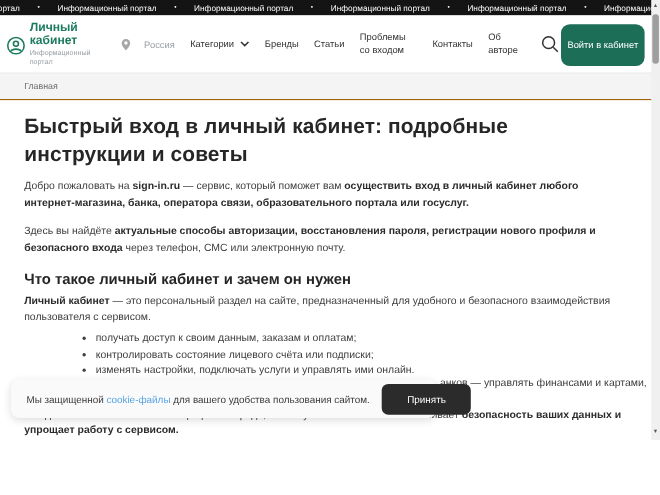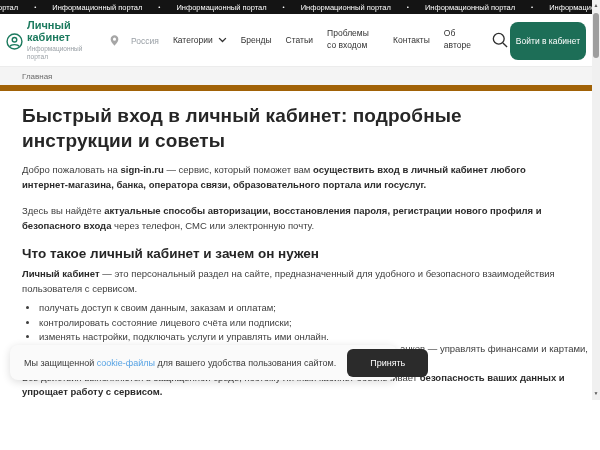--- a/index.html
+++ b/index.html
@@ -28,35 +28,35 @@
   .nav-wrap-52 { width:52px; line-height:1.4; }
   .nav-wrap-36 { width:36px; line-height:1.4; }
   .search-btn { margin-left:10px; cursor:pointer; display:flex; align-items:center; }
   .login-btn { position:absolute; right:14px; top:8px; width:76px; height:38px;
     background:#1d6e57; color:#fff; border:none; border-radius:8px;
     font-size:8.5px; line-height:1.5; cursor:pointer;
     font-family:"Liberation Sans", sans-serif; }
 
   
   .crumbbar { position:absolute; top:66px; left:0; width:600px; height:25px;
-    background:#f4f4f4; border-top:1px solid #ececec; border-bottom:6px solid #a16207;
+    background:#f4f4f4; border-top:1px solid #ececec; border-bottom:1px solid #a16207;
     display:flex; align-items:center; }
   .crumb { font-size:8px; color:#6b6b6b; margin-left:22px; }
 
   
   .article { position:absolute; top:91px; left:22px; width:552px; }
   h1 { font-size:19px; line-height:1.3; color:#262626; margin-top:13px; letter-spacing:.1px; }
   .p { font-size:9.5px; line-height:1.52; color:#3d3d3d; }
   .p b { color:#2b2b2b; }
   .p1 { margin-top:10px; }
   .p2 { margin-top:12px; }
   h2 { font-size:13.5px; color:#262626; margin-top:13px; }
   .p3 { margin-top:6px; }
   ul { margin-top:5px; margin-left:17px; }
-  li { font-size:9.5px; line-height:1.55; color:#3d3d3d; }
+  li { font-size:9.5px; line-height:1.55; color:#3d3d3d;margin-left:48px; }
 
   .p4-fragment { position:absolute; left:400px; top:343px; font-size:9.5px; color:#3d3d3d; }
   .p5 { position:absolute; left:22px; top:371px; width:552px; }
 
   
   .cookie { position:absolute; left:10px; top:345px; width:387px; height:35px;
     background:#fafafa; border-radius:8px; box-shadow:0 2px 8px rgba(0,0,0,.14);
     display:flex; align-items:center; padding:0 10px 0 14px; z-index:20; }
   .cookie-text { font-size:9px; color:#3a3a3a; white-space:nowrap; }
   .cookie-link { color:#57a3e4; cursor:pointer; }

